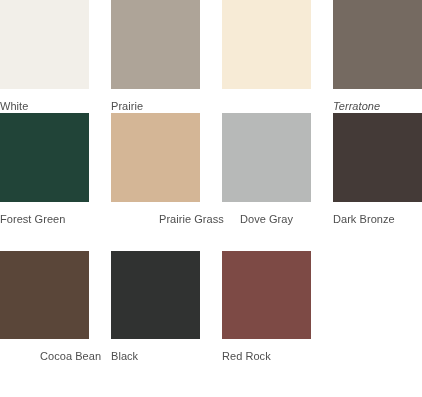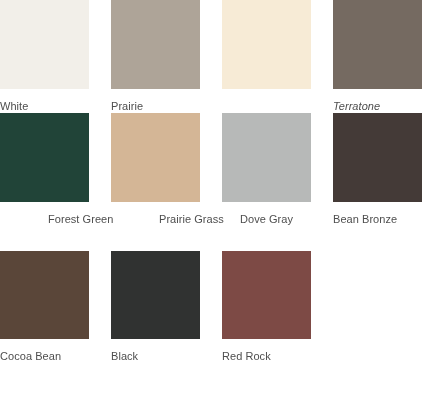--- a/index.html
+++ b/index.html
@@ -71,38 +71,38 @@
     <div class="swatch-cell row-1">
       <span class="swatch-chip" style="background-color: rgb(247, 235, 214);"></span>
     </div>
     <div class="swatch-cell row-1">
       <span class="swatch-chip" style="background-color: rgb(117, 106, 97);"></span>
       <span class="swatch-label" style="color: rgb(78, 78, 78); font-style: italic;">Terratone</span>
     </div>
 
     <div class="swatch-cell row-2">
       <span class="swatch-chip" style="background-color: rgb(33, 68, 56);"></span>
-      <span class="swatch-label" style="color: rgb(78, 78, 78); padding-left: 48px;">Forest Green</span>
+      <span class="swatch-label" style="color: rgb(78, 78, 78);">Forest Green</span>
     </div>
     <div class="swatch-cell row-2">
       <span class="swatch-chip" style="background-color: rgb(212, 182, 150);"></span>
       <span class="swatch-label" style="color: rgb(78, 78, 78); padding-left: 48px;">Prairie Grass</span>
     </div>
     <div class="swatch-cell row-2">
       <span class="swatch-chip" style="background-color: rgb(183, 185, 184);"></span>
       <span class="swatch-label" style="color: rgb(78, 78, 78); text-align: center;">Dove Gray</span>
     </div>
     <div class="swatch-cell row-2">
       <span class="swatch-chip" style="background-color: rgb(68, 58, 55);"></span>
-      <span class="swatch-label" style="color: rgb(78, 78, 78);">Bean Bronze</span>
+      <span class="swatch-label" style="color: rgb(78, 78, 78);">Dark Bronze</span>
     </div>
 
     <div class="swatch-cell row-3">
       <span class="swatch-chip" style="background-color: rgb(90, 70, 57);"></span>
-      <span class="swatch-label" style="color: rgb(78, 78, 78);">Cocoa Bean</span>
+      <span class="swatch-label" style="color: rgb(78, 78, 78); margin-left: 40px;">Cocoa Bean</span>
     </div>
     <div class="swatch-cell row-3">
       <span class="swatch-chip" style="background-color: rgb(48, 50, 49);"></span>
       <span class="swatch-label" style="color: rgb(78, 78, 78);">Black</span>
     </div>
     <div class="swatch-cell row-3">
       <span class="swatch-chip" style="background-color: rgb(125, 74, 69);"></span>
       <span class="swatch-label" style="color: rgb(78, 78, 78);">Red Rock</span>
     </div>
     <div class="swatch-cell row-3 empty">

